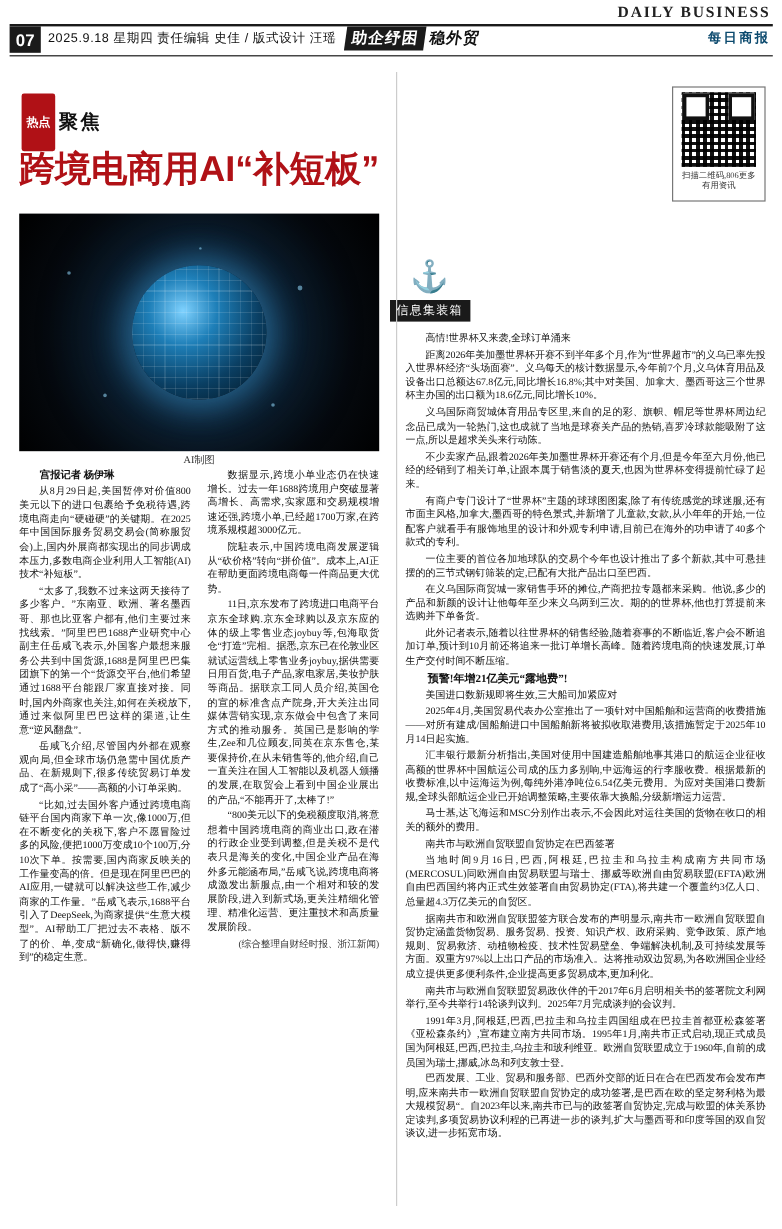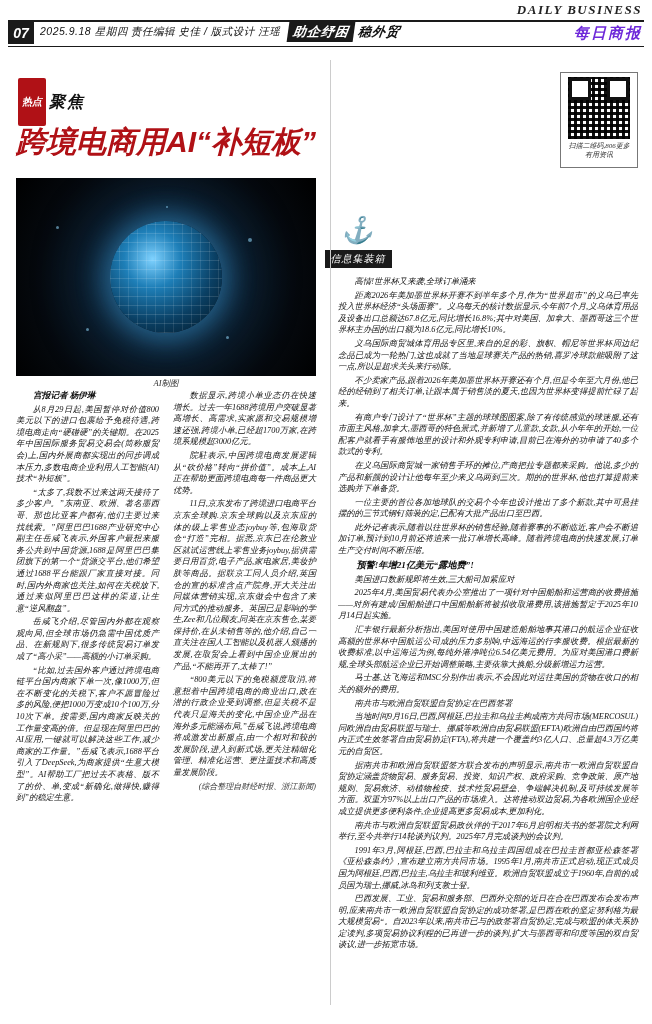--- a/index.html
+++ b/index.html
@@ -4,21 +4,21 @@
 <style>
   html,body{margin:0;padding:0;}
   body{
     width:652px;height:1024px;
     background:#ffffff;
     font-family:"Liberation Serif", serif;
     color:#111;
     overflow:hidden;
     position:relative;
   }
-  .page{width:652px;height:844px;position:relative;box-sizing:border-box;font-style:italic;}
+  .page{width:652px;height:844px;position:relative;box-sizing:border-box;}
 
   
   .masthead{
     position:absolute;left:0;top:0;width:652px;height:50px;
   }
   .daily-business{
     position:absolute;right:10px;top:2px;
     font-family:"Liberation Serif", serif;
     font-size:13px;letter-spacing:1.5px;color:#222;font-weight:bold;
   }
@@ -44,22 +44,22 @@
     padding:1px 5px;letter-spacing:1px;
     font-family:"Liberation Sans", sans-serif;
     transform:skewX(-8deg);
   }
   .slogan-txt{
     font-size:13px;font-weight:bold;letter-spacing:1px;color:#111;
     font-family:"Liberation Sans", sans-serif;
     transform:skewX(-8deg);
   }
   .mast-name{
-    position:absolute;right:10px;top:24px;font-size:15px;font-weight:bold;
-    letter-spacing:2px;color:#6d28d9;
+    position:absolute;right:10px;top:24px;font-size:11px;font-weight:bold;
+    letter-spacing:2px;color:#0c4a6e;
   }
   .mast-rule2{
     position:absolute;left:8px;top:46px;width:636px;height:1px;background:#1a1a1a;
   }
 
   
   .kicker{
     position:absolute;left:18px;top:78px;display:flex;align-items:center;gap:3px;
   }
   .kicker-badge{
@@ -222,22 +222,22 @@
     <p>“800美元以下的免税额度取消,将意想着中国跨境电商的商业出口,政在潜的行政企业受到调整,但是关税不是代表只是海关的变化,中国企业产品在海外多元能涵布局,”岳咸飞说,跨境电商将成激发出新服点,由一个相对和较的发展阶段,进入到新式场,更关注精细化管理、精准化运营、更注重技术和高质量发展阶段。</p>
     <p class="byline">(综合整理自财经时报、浙江新闻)</p>
   </div>
 
   <div class="col col2">
     <p>高情!世界杯又来袭,全球订单涌来</p>
     <p>距离2026年美加墨世界杯开赛不到半年多个月,作为“世界超市”的义乌已率先投入世界杯经济“头场面赛”。义乌每天的核计数据显示,今年前7个月,义乌体育用品及设备出口总额达67.8亿元,同比增长16.8%;其中对美国、加拿大、墨西哥这三个世界杯主办国的出口额为18.6亿元,同比增长10%。</p>
     <p>义乌国际商贸城体育用品专区里,来自的足的彩、旗帜、帽尼等世界杯周边纪念品已成为一轮热门,这也成就了当地是球赛关产品的热销,喜罗冷球款能吸附了这一点,所以是超求关头来行动陈。</p>
     <p>不少卖家产品,跟着2026年美加墨世界杯开赛还有个月,但是今年至六月份,他已经的经销到了相关订单,让跟本属于销售淡的夏天,也因为世界杯变得提前忙碌了起来。</p>
     <p>有商户专门设计了“世界杯”主题的球球图图案,除了有传统感觉的球迷服,还有市面主风格,加拿大,墨西哥的特色景式,并新增了儿童款,女款,从小年年的开始,一位配客户就看手有服饰地里的设计和外观专利申请,目前已在海外的功申请了40多个款式的专利。</p>
+    <p>一位主要的首位各加地球队的交易个今年也设计推出了多个新款,其中可悬挂摆的的三节式钢钉筛装的定,已配有大批产品出口至巴西。</p>
     <p>在义乌国际商贸城一家销售手环的摊位,产商把拉专题都来采购。他说,多少的产品和新颜的设计让他每年至少来义乌两到三次。期的的世界杯,他也打算提前来选购并下单备货。</p>
-    <p>一位主要的首位各加地球队的交易个今年也设计推出了多个新款,其中可悬挂摆的的三节式钢钉筛装的定,已配有大批产品出口至巴西。</p>
     <p>此外记者表示,随着以往世界杯的销售经验,随着赛事的不断临近,客户会不断追加订单,预计到10月前还将追来一批订单增长高峰。随着跨境电商的快速发展,订单生产交付时间不断压缩。</p>
 
     <p class="sub-h">预警!年增21亿美元“露地费”!</p>
     <p>美国进口数新规即将生效,三大船司加紧应对</p>
     <p>2025年4月,美国贸易代表办公室推出了一项针对中国船舶和运营商的收费措施——对所有建成/国船舶进口中国船舶新将被拟收取港费用,该措施暂定于2025年10月14日起实施。</p>
     <p>汇丰银行最新分析指出,美国对使用中国建造船舶地事其港口的航运企业征收高额的世界杯中国航运公司成的压力多别响,中远海运的行李服收费。根据最新的收费标准,以中运海运为例,每纯外港净吨位6.54亿美元费用。为应对美国港口费新规,全球头部航运企业已开始调整策略,主要依靠大换船,分级新增运力运营。</p>
     <p>马士基,达飞海运和MSC分别作出表示,不会因此对运往美国的货物在收口的相关的额外的费用。</p>
 
     <p>南共市与欧洲自贸联盟自贸协定在巴西签署</p>
     <p>当地时间9月16日,巴西,阿根廷,巴拉圭和乌拉圭构成南方共同市场(MERCOSUL)同欧洲自由贸易联盟与瑞士、挪威等欧洲自由贸易联盟(EFTA)欧洲自由巴西国约将内正式生效签署自由贸易协定(FTA),将共建一个覆盖约3亿人口、总量超4.3万亿美元的自贸区。</p>

